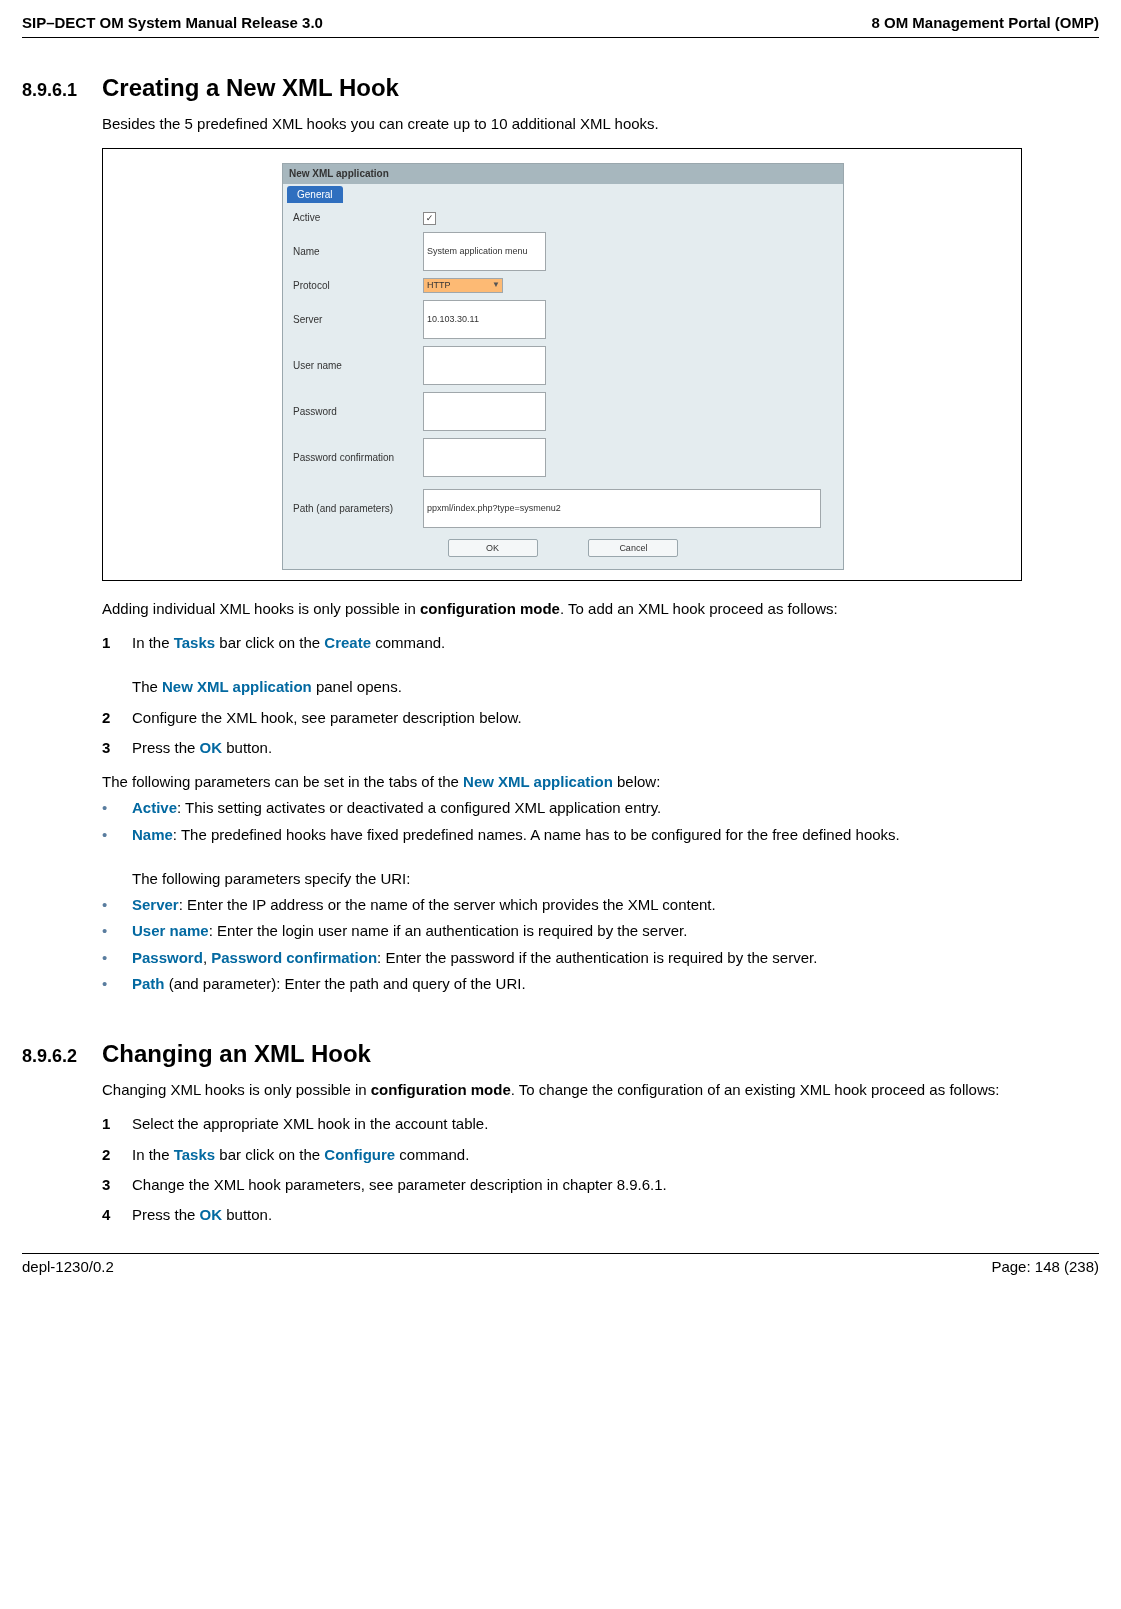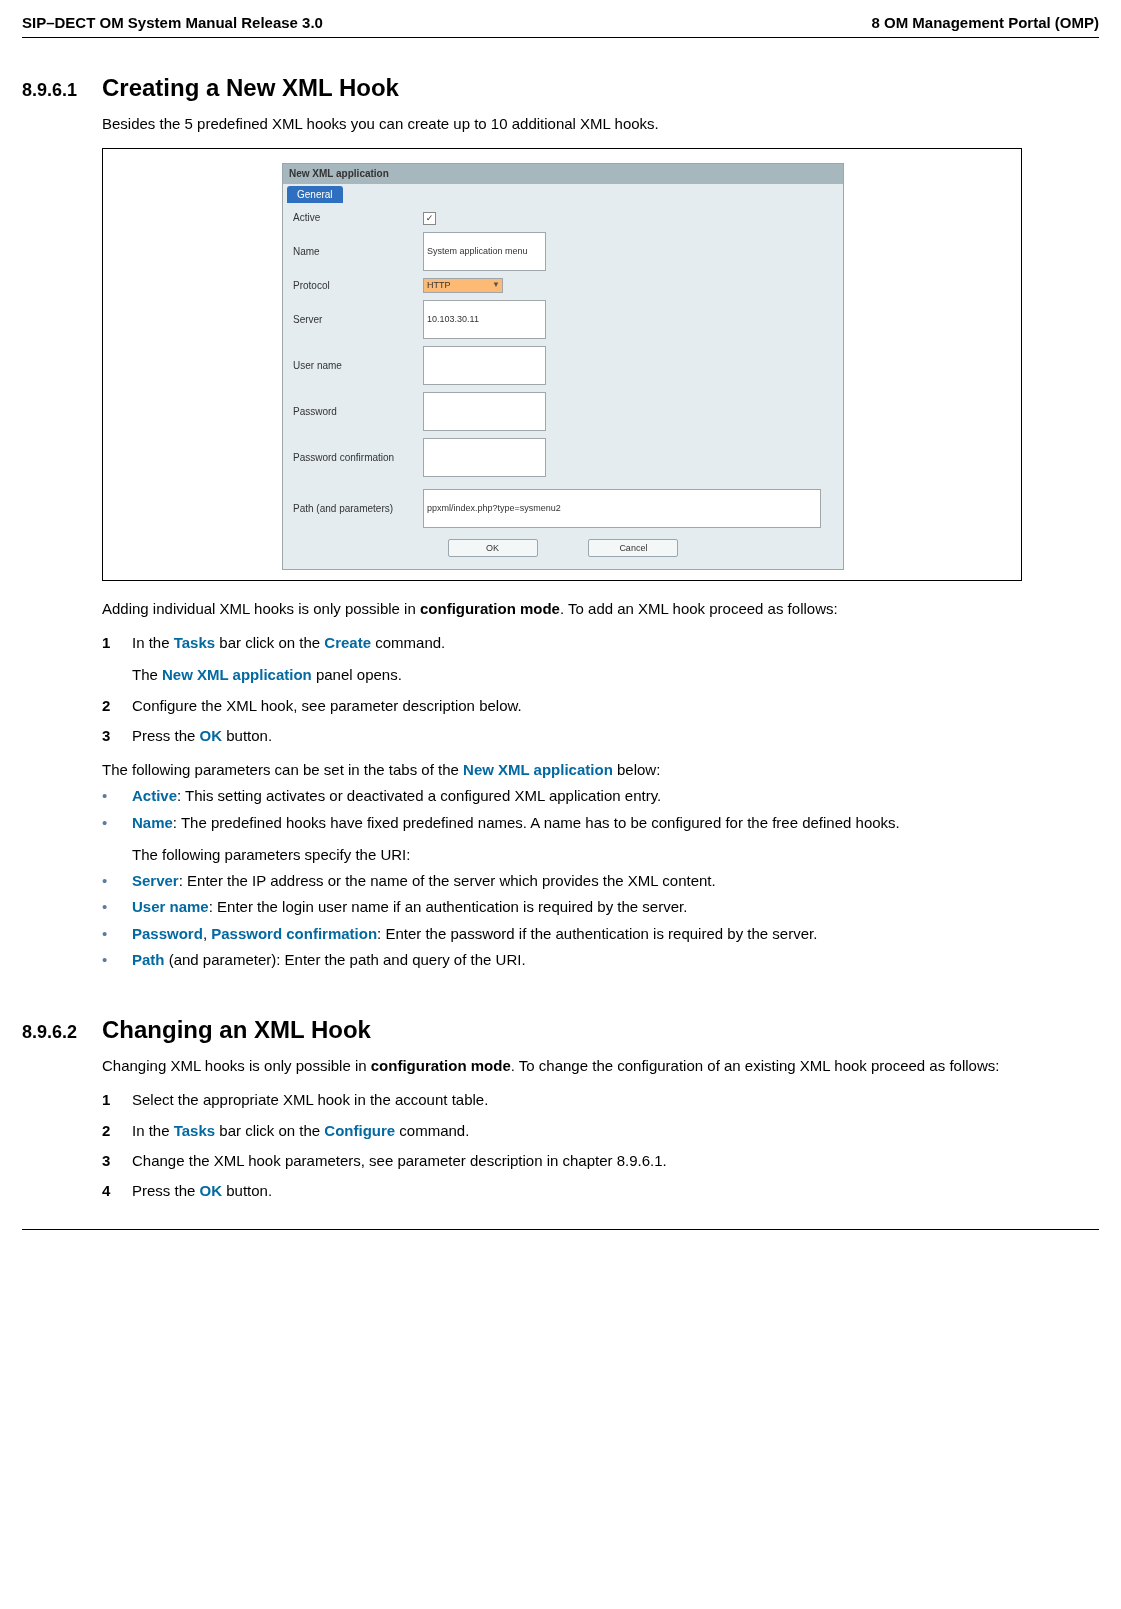--- a/index.html
+++ b/index.html
@@ -136,21 +136,21 @@
   ol.steps > li {
     display: flex;
     margin-bottom: 10px;
   }
   ol.steps > li > .num {
     width: 30px;
     font-weight: bold;
     flex: none;
   }
   ol.steps > li > .step-body { flex: 1; }
-  .step-sub { margin-top: 12px; }
+  .step-sub { margin-top: 24px; }
 
   ul.bul {
     list-style: none;
     padding: 0;
     margin: 0 0 24px 0;
   }
   ul.bul > li {
     display: flex;
     margin-bottom: 6px;
     line-height: 1.35;
@@ -320,13 +320,17 @@
           <span class="step-body">
             <span>Press the </span><span class="ui">OK</span><span> button.</span>
           </span>
         </li>
       </ol>
     </div>
 
   </div>
 
   <hr class="bottom-rule">
+  <div class="footer-row">
+    <span>depl-1230/0.2</span>
+    <span>Page: 148 (238)</span>
+  </div>
 </div>
 
 </body></html>

